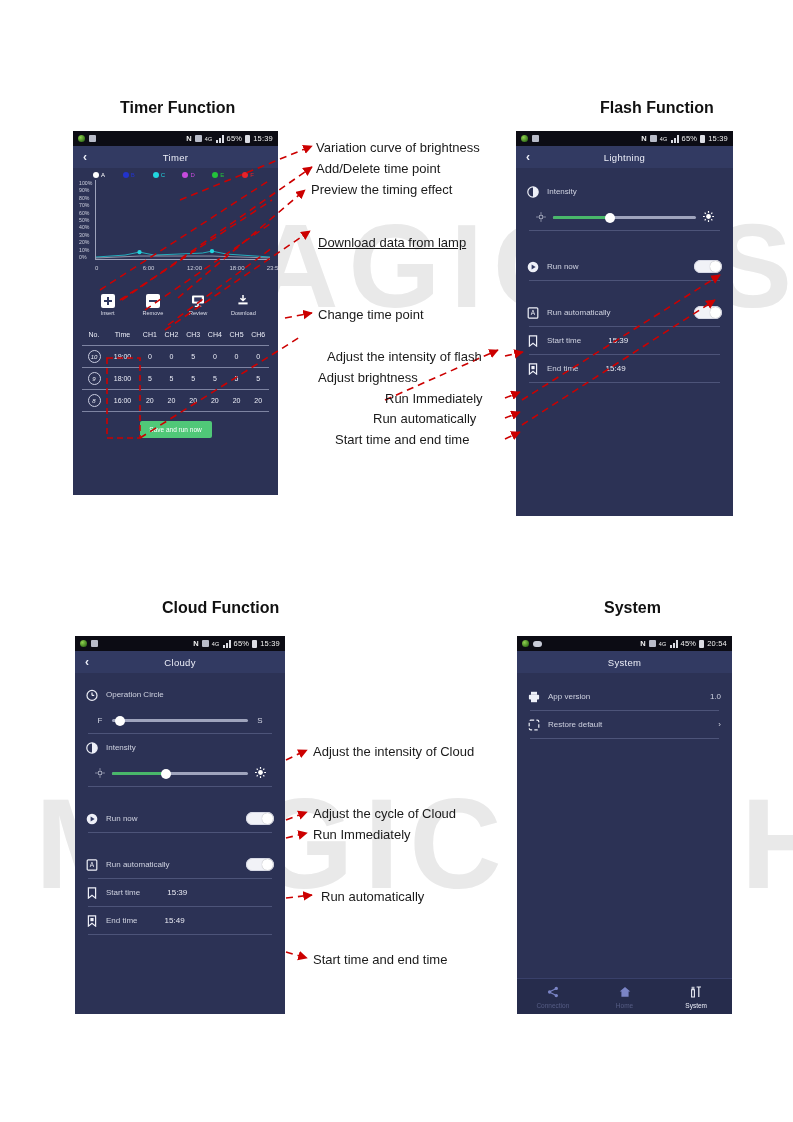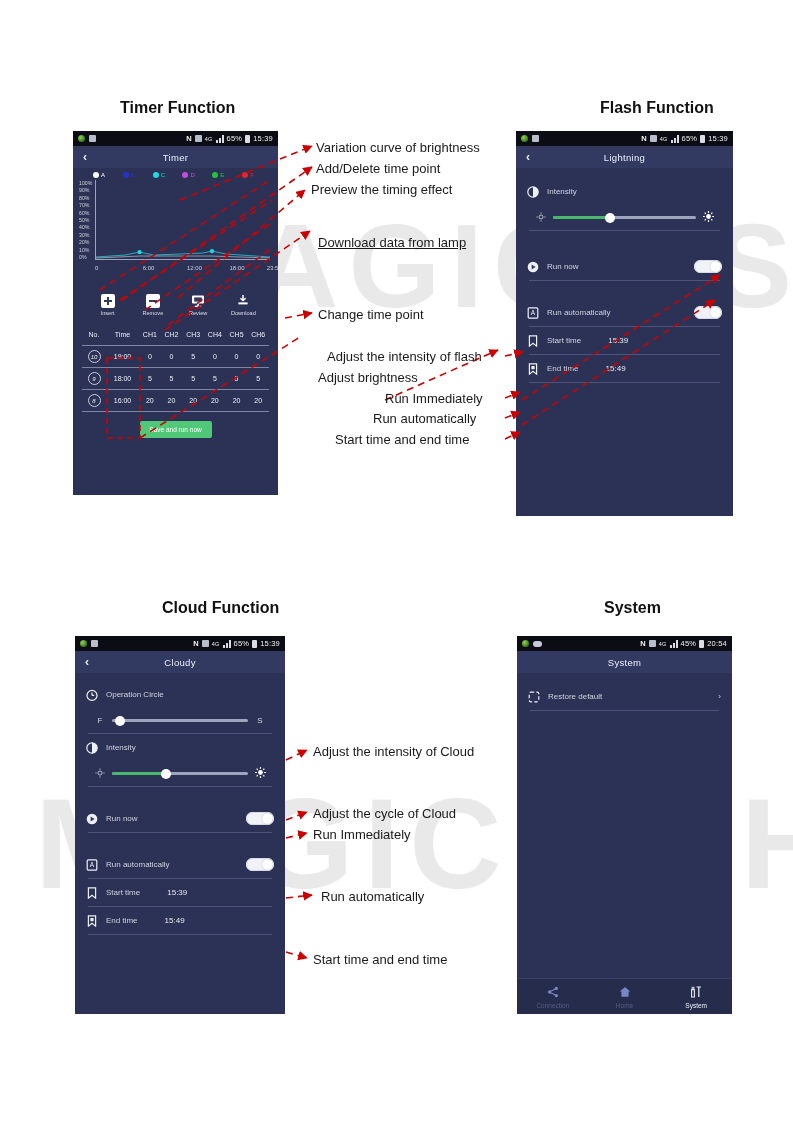--- a/index.html
+++ b/index.html
@@ -639,20 +639,34 @@
   <div class="titlebar">
     <span class="titletext">System</span>
   </div>
 
   <div style="height:10px"></div>
   <div id="system-rows">
         <div>
       <div class="srow">
         <span class="ico">
               <svg width="12" height="12" viewBox="0 0 12 12">
+                <rect x="3" y="0.8" width="6" height="3" fill="#eef0f8"></rect>
+                <rect x="0.9" y="3.8" width="10.2" height="4.6" rx="1" fill="#eef0f8"></rect>
+                <rect x="3" y="7.6" width="6" height="3.6" fill="#eef0f8"></rect>
+              </svg>
+            </span>
+        <span class="lbl">App version</span>
+        <span style="margin-left:auto;font-size:8px">1.0</span>
+      </div>
+      <div class="divider"></div>
+    </div>
+        <div>
+      <div class="srow">
+        <span class="ico">
+              <svg width="12" height="12" viewBox="0 0 12 12">
                 <rect x="1.2" y="1.2" width="9.6" height="9.6" rx="1.6" fill="none" stroke="#eef0f8" stroke-width="1.2" stroke-dasharray="3.4,2.2"></rect>
               </svg>
             </span>
         <span class="lbl">Restore default</span>
         <span style="margin-left:auto;font-size:8px">›</span>
       </div>
       <div class="divider"></div>
     </div>
       </div>
 

